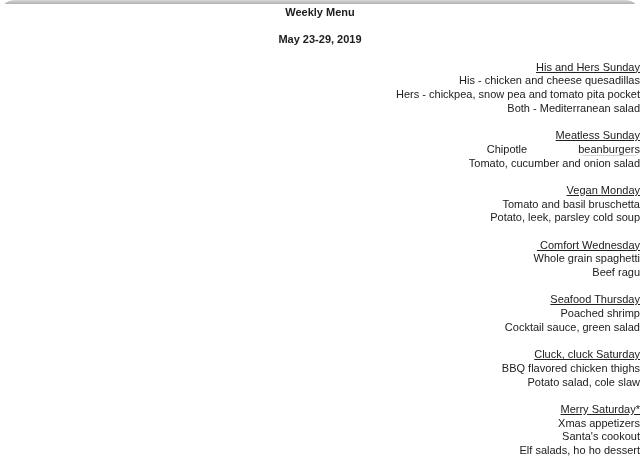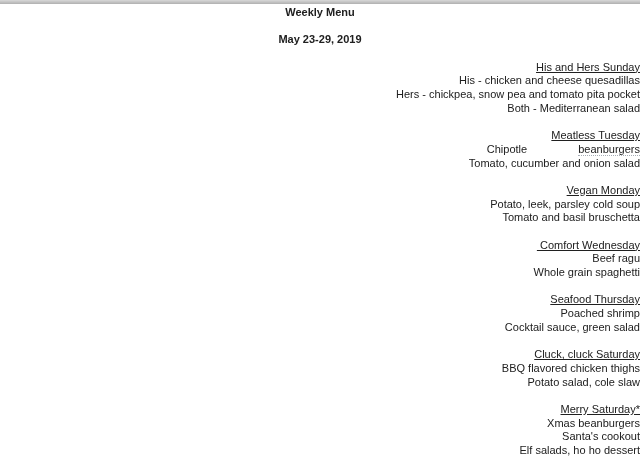--- a/index.html
+++ b/index.html
@@ -1,15 +1,15 @@
 <!DOCTYPE html>
 <html><head>
 <meta charset="utf-8">
 <style>
-  * { margin: 0; padding: 0; box-sizing: border-box; }
+  * { margin: 0; padding: 0; box-sizing: border-box; border-radius: 14px; }
   html, body { background: #ffffff; }
 
   .screen {
     position: relative;
     width: 640px;
     height: 471px;
     background: #ffffff;
     overflow: hidden;
     font-family: "Liberation Sans", sans-serif;
     font-size: 11px;
@@ -48,45 +48,45 @@
     <div class="line blank"></div>
     <div class="line subtitle">May 23-29, 2019</div>
     <div id="sections">
         <div class="section">
           <div class="line heading">His and Hers Sunday</div>
           <div class="line item">His - chicken and cheese quesadillas</div>
           <div class="line item">Hers - chickpea, snow pea and tomato pita pocket</div>
           <div class="line item">Both - Mediterranean salad</div>
         </div>
         <div class="section">
-          <div class="line heading">Meatless Tuesday</div>
+          <div class="line heading">Meatless Sunday</div>
           <div class="line item">Chipotle <span class="misspelled">beanburgers</span></div>
           <div class="line item">Tomato, cucumber and onion salad</div>
         </div>
         <div class="section">
           <div class="line heading">Vegan Monday</div>
+          <div class="line item">Tomato and basil bruschetta</div>
           <div class="line item">Potato, leek, parsley cold soup</div>
-          <div class="line item">Tomato and basil bruschetta</div>
         </div>
         <div class="section">
           <div class="line heading"> Comfort Wednesday</div>
+          <div class="line item">Whole grain spaghetti</div>
           <div class="line item">Beef ragu</div>
-          <div class="line item">Whole grain spaghetti</div>
         </div>
         <div class="section">
           <div class="line heading">Seafood Thursday</div>
           <div class="line item">Poached shrimp</div>
           <div class="line item">Cocktail sauce, green salad</div>
         </div>
         <div class="section">
           <div class="line heading">Cluck, cluck Saturday</div>
           <div class="line item">BBQ flavored chicken thighs</div>
           <div class="line item">Potato salad, cole slaw</div>
         </div>
         <div class="section">
           <div class="line heading">Merry Saturday*</div>
-          <div class="line item">Xmas beanburgers</div>
+          <div class="line item">Xmas appetizers</div>
           <div class="line item">Santa's cookout</div>
           <div class="line item">Elf salads, ho ho dessert</div>
         </div>
       </div>
   </div>
 </div>
 
 </body></html>

